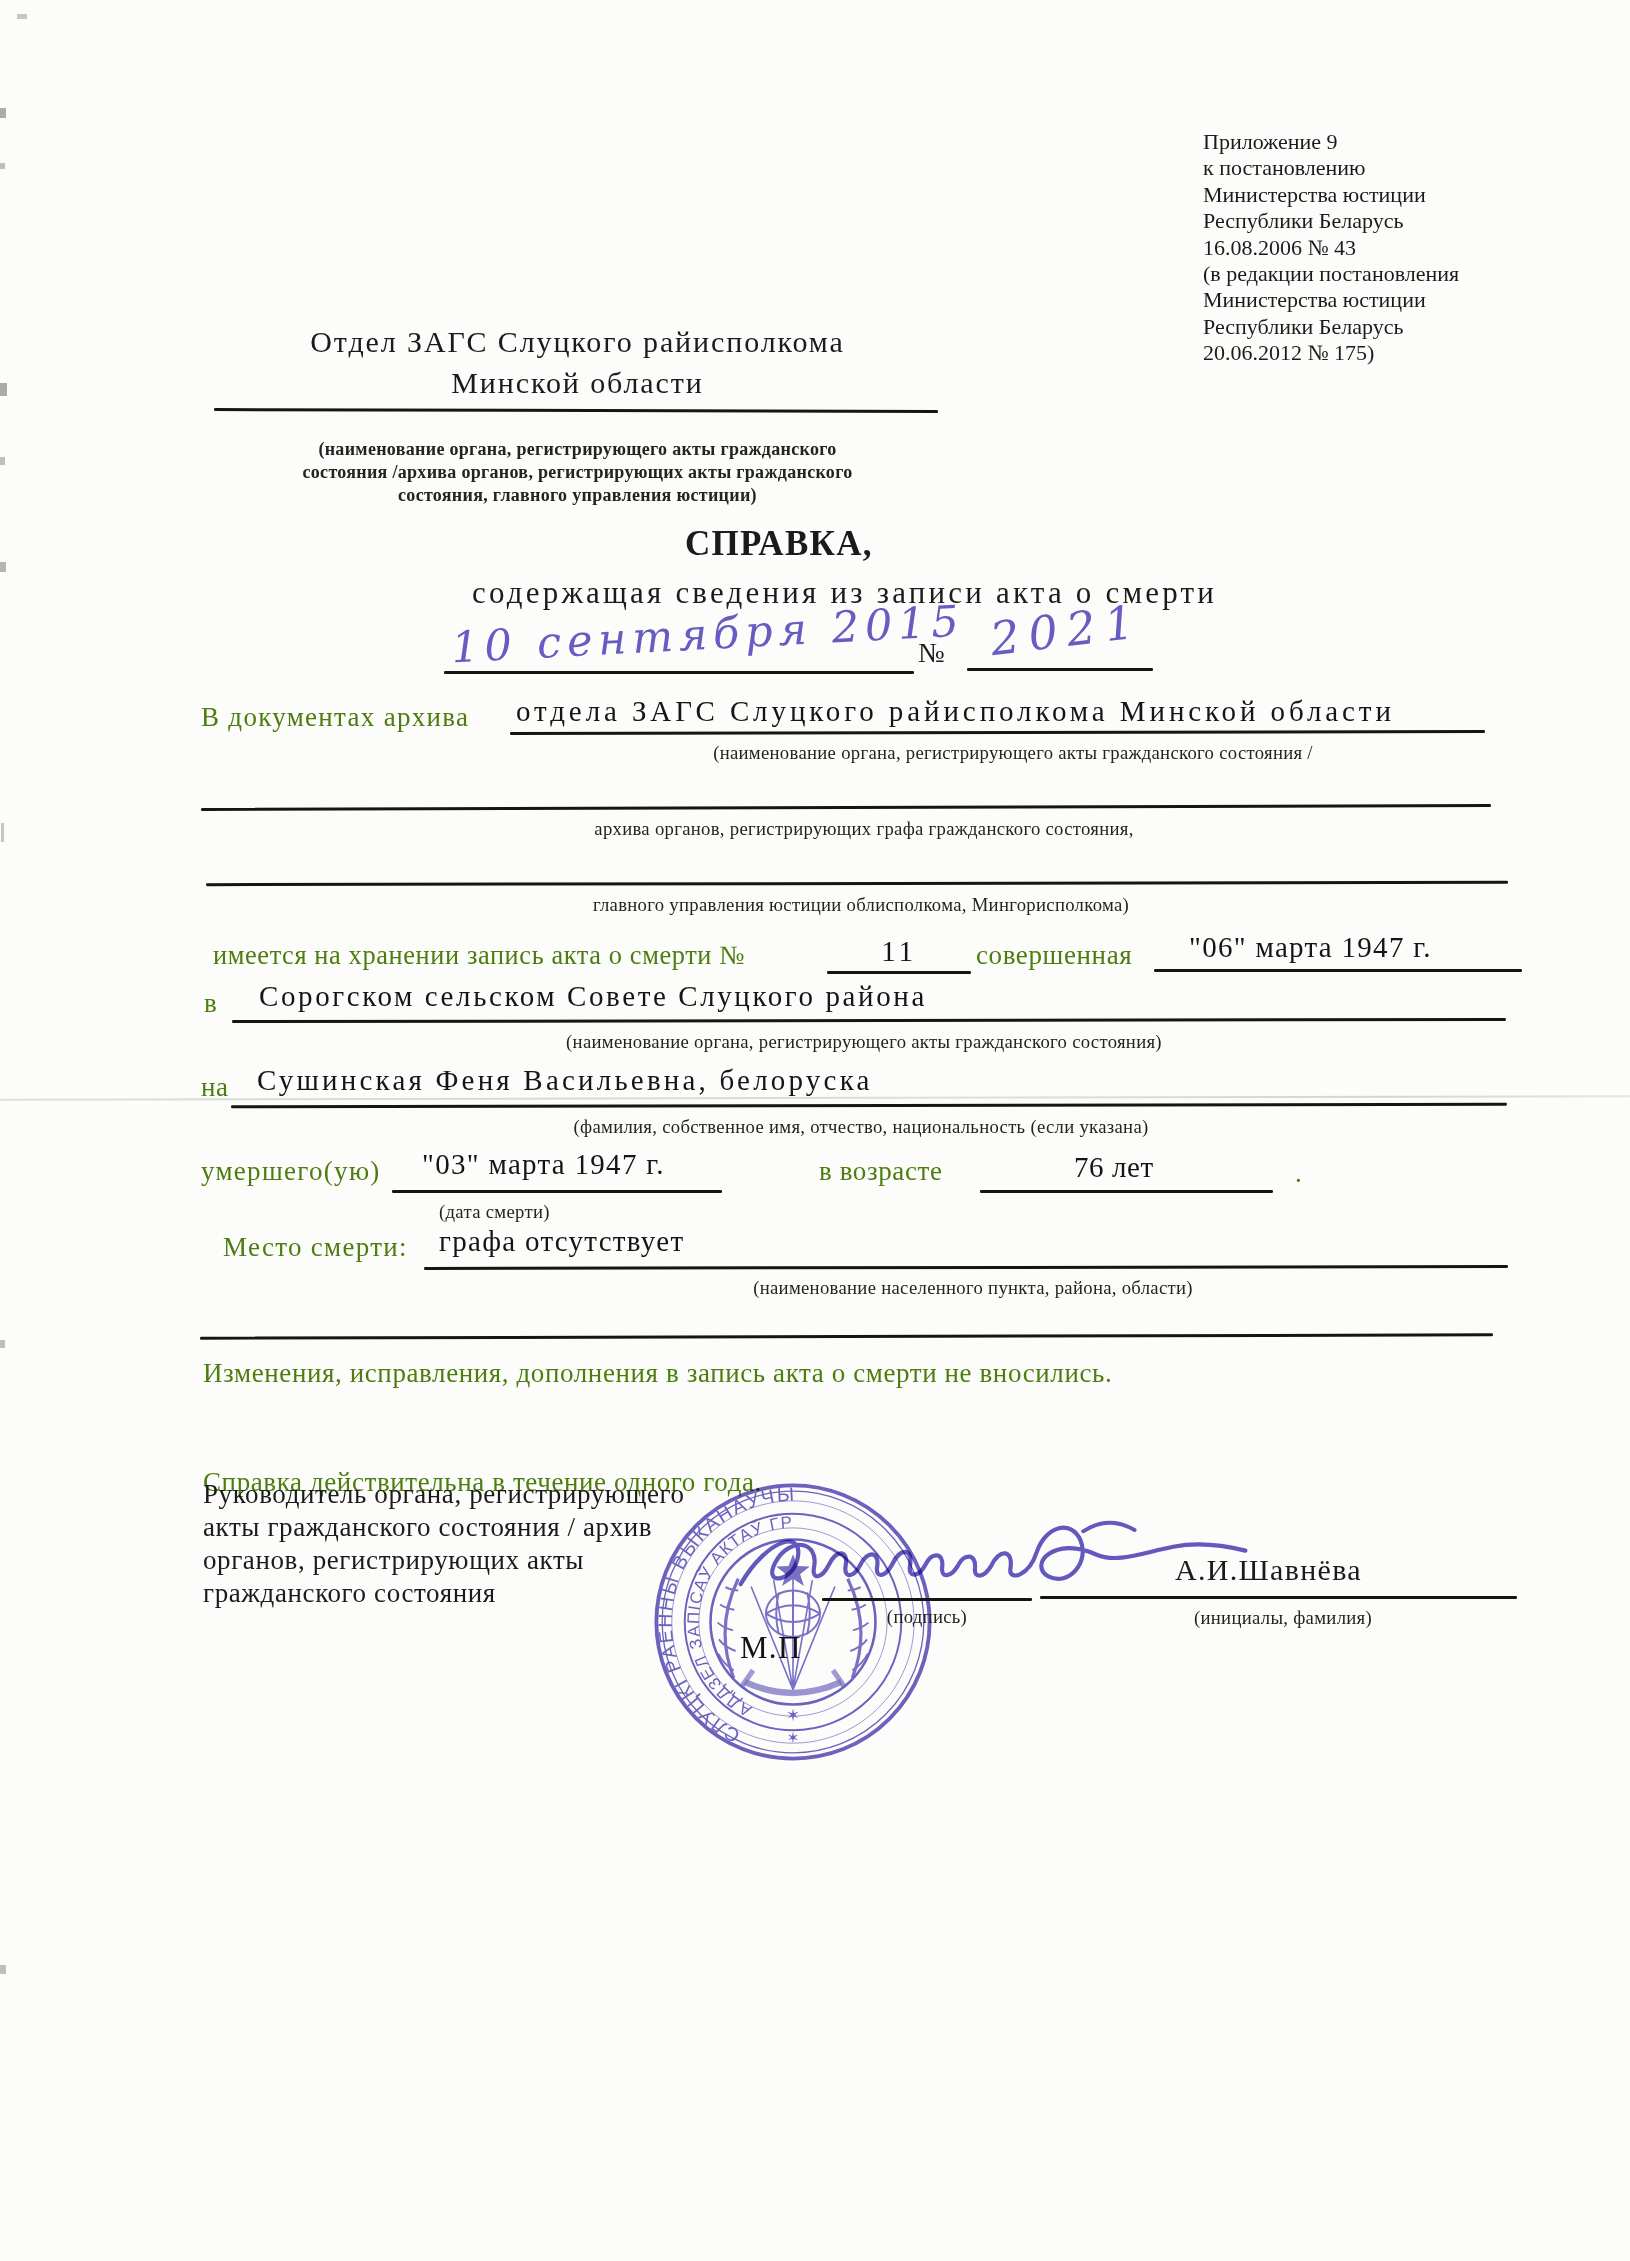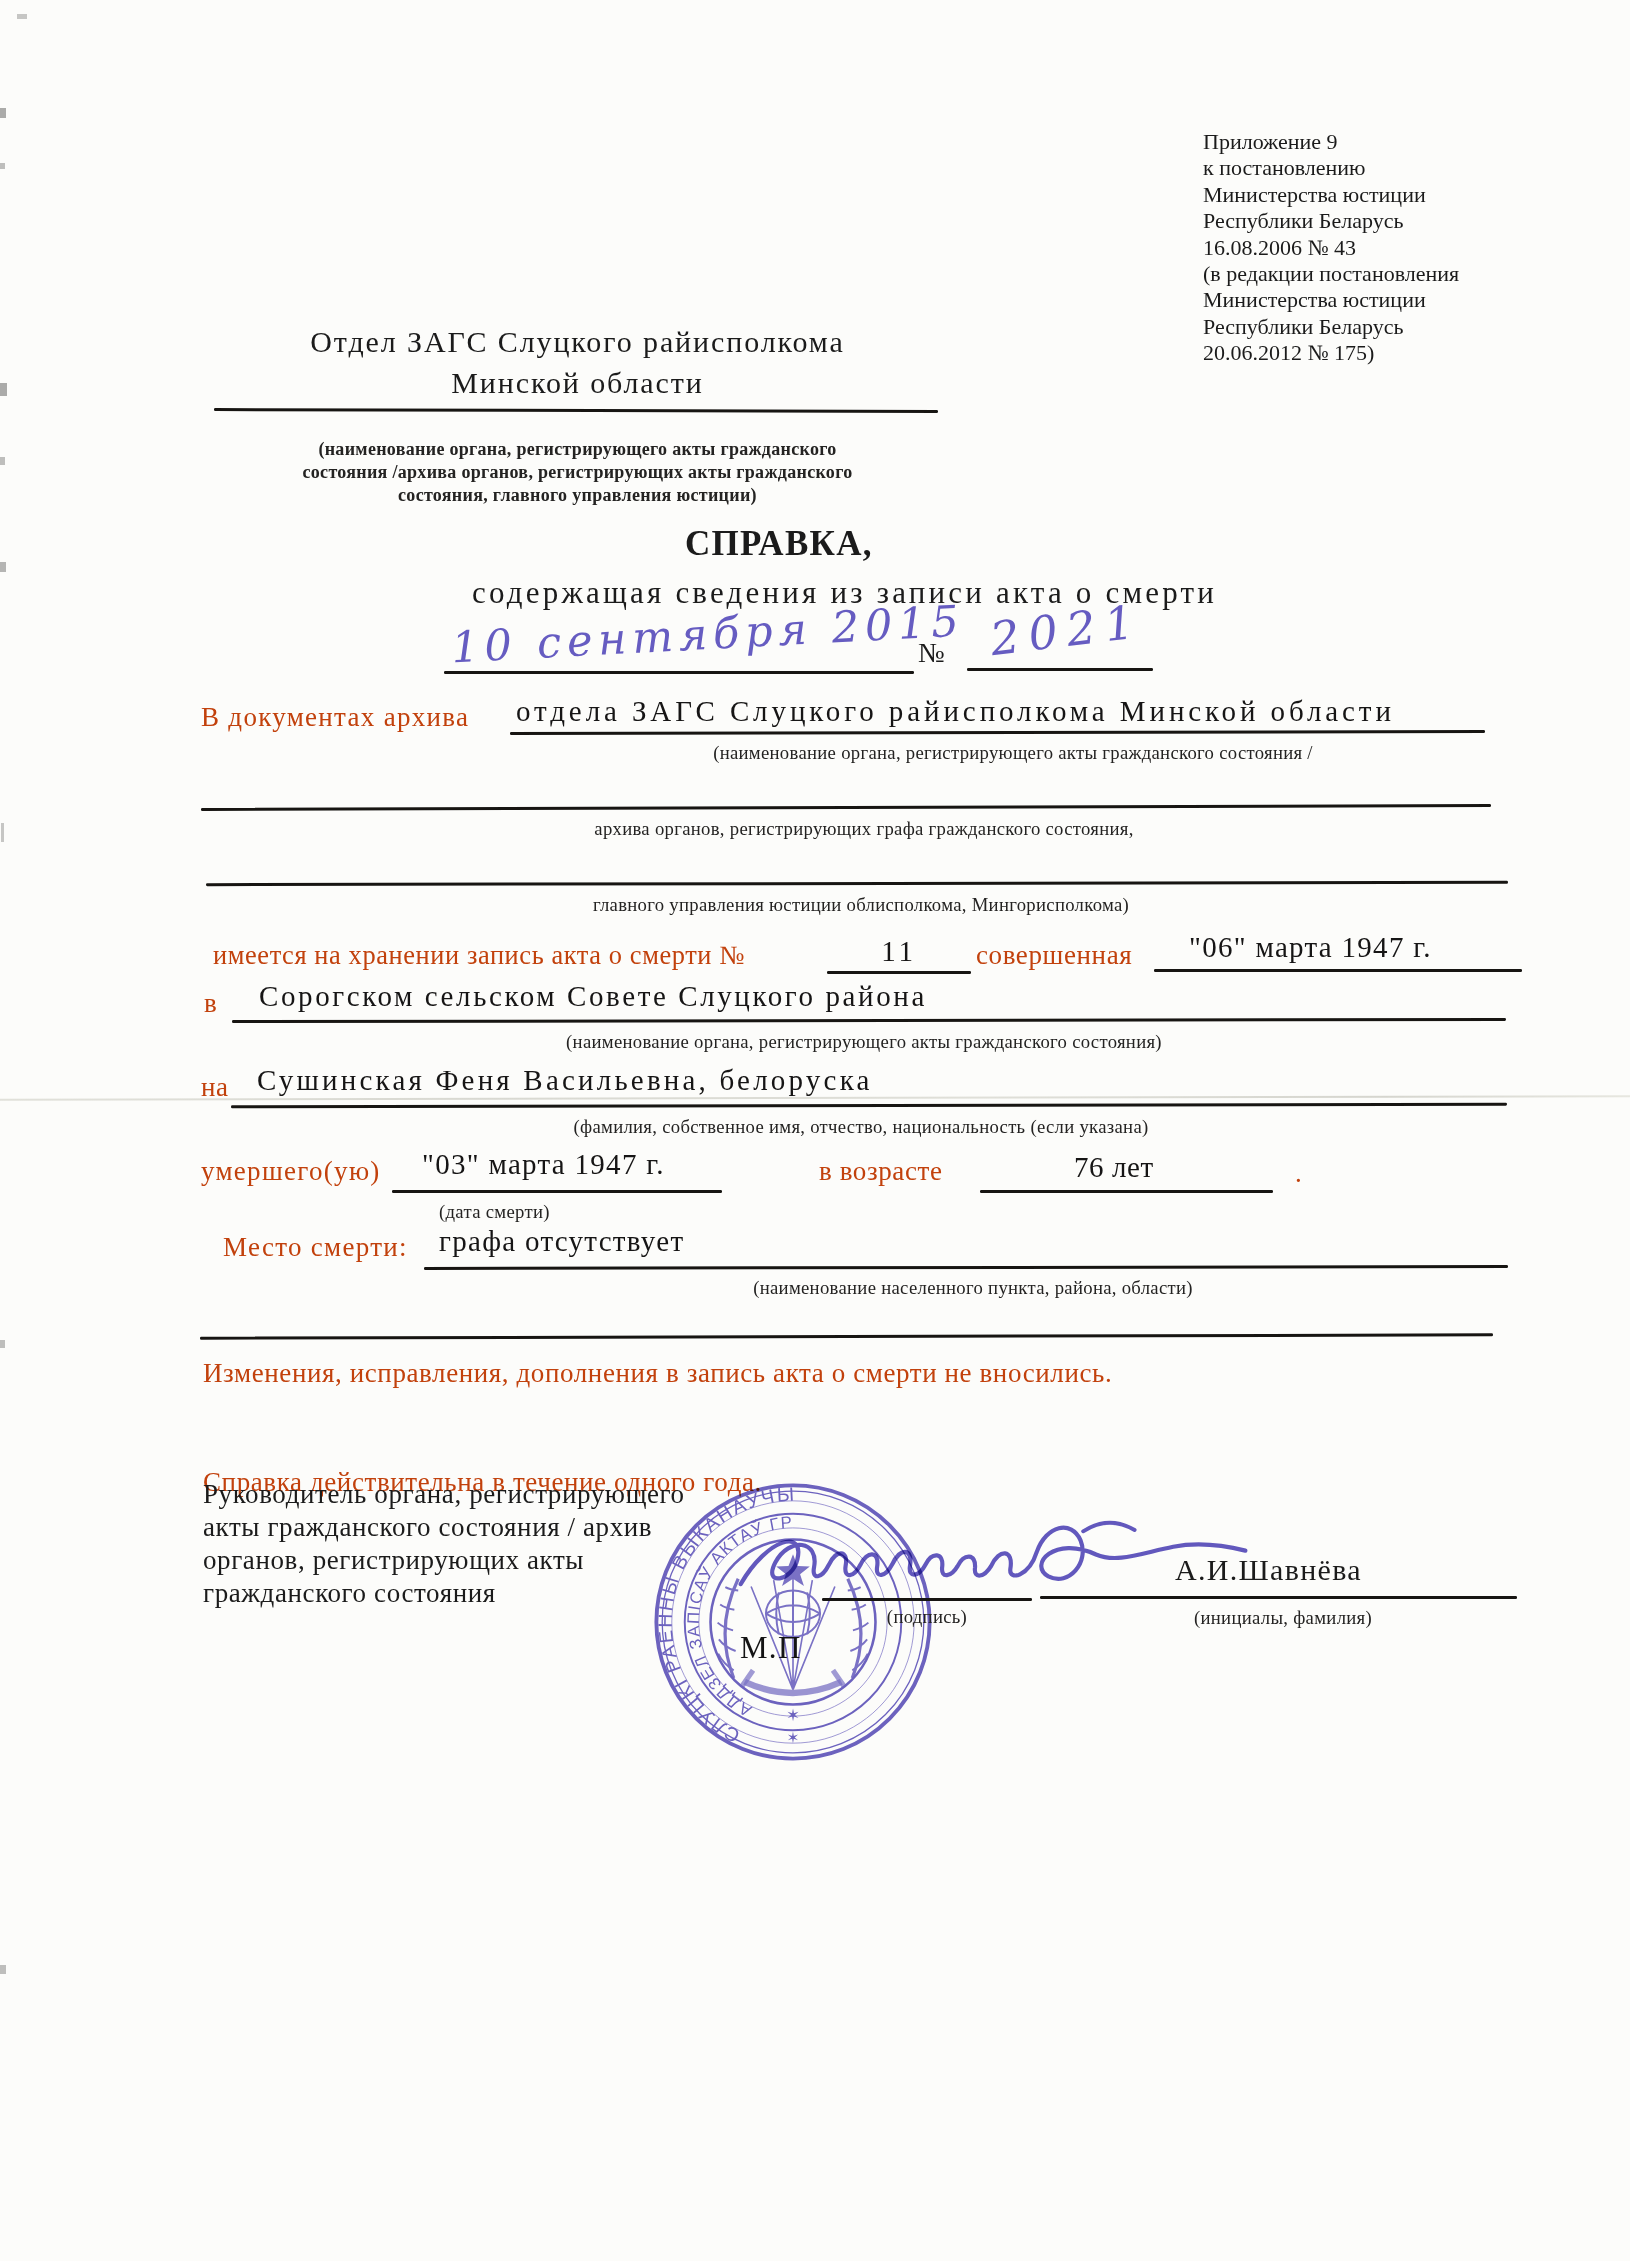--- a/index.html
+++ b/index.html
@@ -4,21 +4,21 @@
 <style>
   html,body{margin:0;padding:0;}
   body{
     width:1630px;height:2261px;position:relative;overflow:hidden;
     background:#fcfcfa;
     font-family:"Liberation Serif","DejaVu Serif",serif;
     color:#1b1b1b;
     -webkit-font-smoothing:antialiased;
   }
   .abs{position:absolute;white-space:nowrap;}
-  .lbl{font-size:27px;letter-spacing:0.6px;color:#c2410c;}
+  .lbl{font-size:27px;letter-spacing:0.6px;color:#4d7c0f;}
   .val{font-size:29px;letter-spacing:2.6px;color:#161515;}
   .cap{font-size:18.7px;letter-spacing:0.3px;color:#242322;}
   .ctr{transform:translateX(-50%);}
   .rule{position:absolute;background:#171512;height:3.2px;border-radius:1.3px;}
   .rule.thin{height:2.6px;}
   .hand{
     font-family:"DejaVu Serif","Liberation Serif",serif;
     font-style:italic;color:#5247ba;opacity:.88;
   }
   .speck{position:absolute;background:#4a4a48;}

